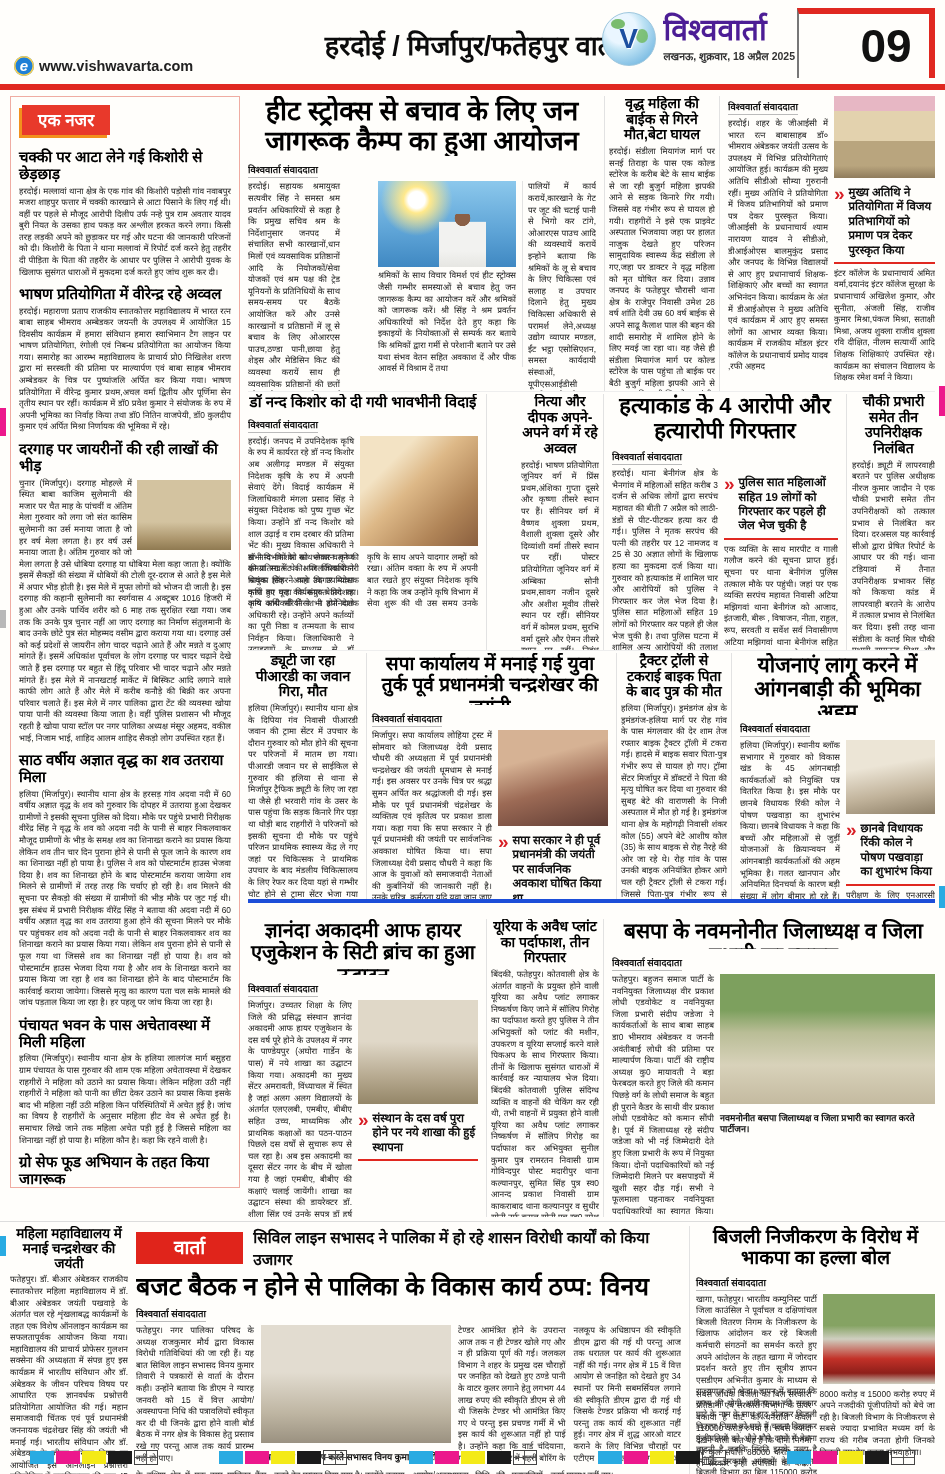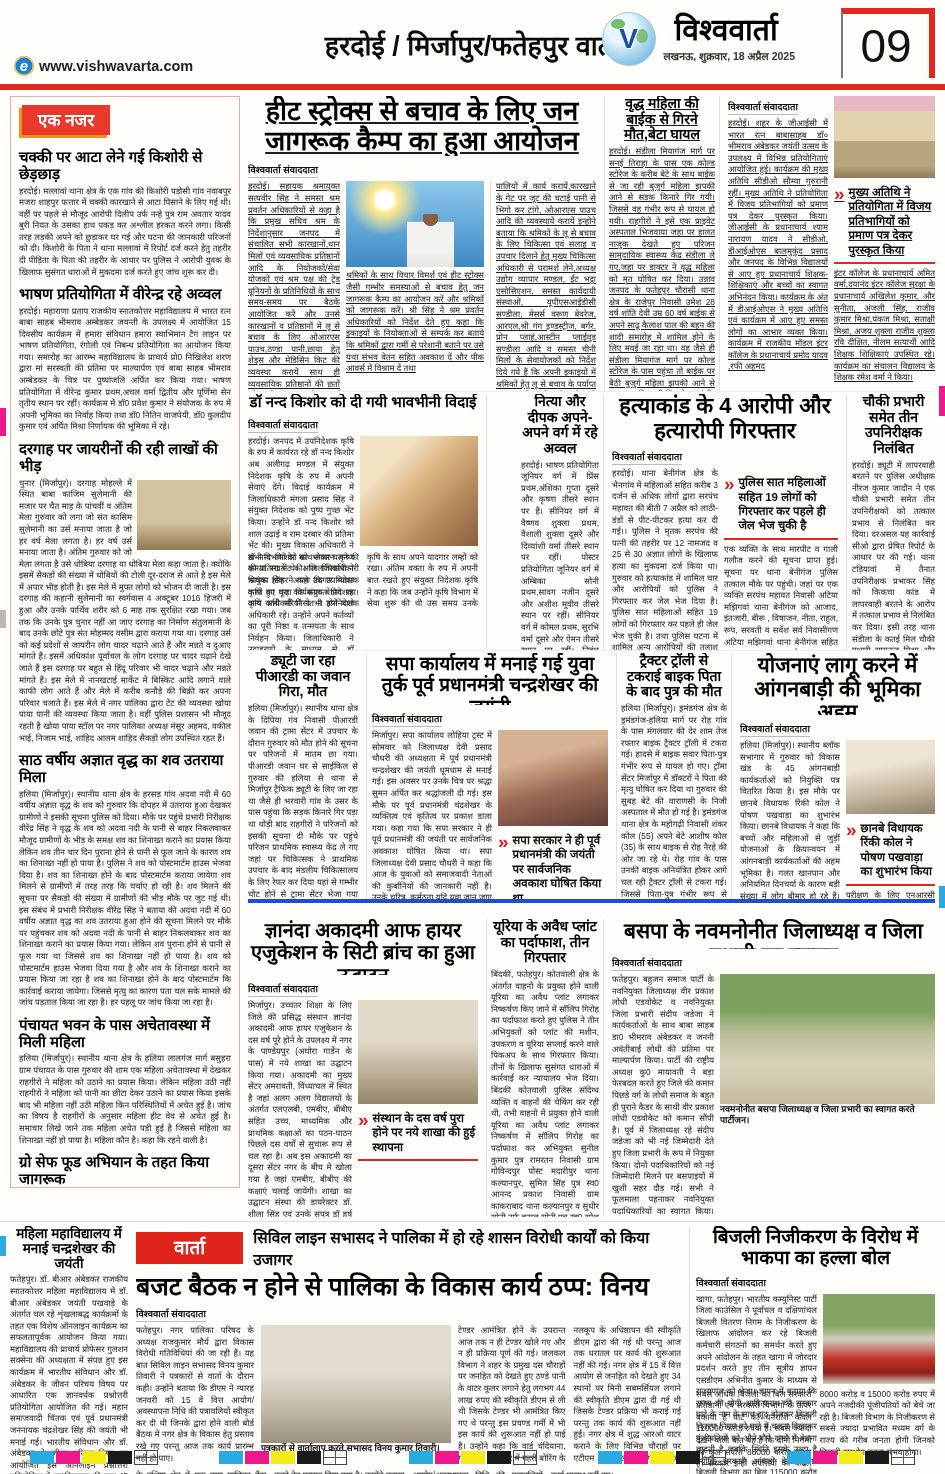--- a/index.html
+++ b/index.html
@@ -16,50 +16,50 @@
   .section-title{position:absolute;left:0;right:0;top:26px;margin:0;text-align:center;
                  font-size:27px;font-weight:bold;color:#0b0b0b;}
   .mast{position:absolute;right:150px;top:12px;display:flex;align-items:center;gap:8px;}
   .globe{width:52px;height:52px;border-radius:50%;
          background:radial-gradient(circle at 35% 30%,#eaf6ff 0 30%,#bfe3f4 45%,#8fc7e8 70%,#58a8d8 100%);
          position:relative;border:1px solid #9ec7de;}
   .globe i{position:absolute;left:8px;top:6px;width:14px;height:10px;border-radius:50%;background:#5cae4a;opacity:.8;}
   .globe em{position:absolute;right:7px;top:16px;width:12px;height:14px;border-radius:50%;background:#6db85a;opacity:.8;}
   .globe b{position:absolute;left:0;right:0;top:10px;text-align:center;font-size:28px;color:#1c4fa0;
            font-style:normal;text-shadow:1px 1px 0 #fff;}
-  .mast-title{font-size:30px;font-weight:bold;color:#000000;line-height:1;margin-left:11px;}
+  .mast-title{font-size:30px;font-weight:bold;color:#4c1d95;line-height:1;}
   .mast-date{font-size:10.5px;font-weight:bold;color:#333;margin-top:4px;}
   .pageno{position:absolute;right:10px;top:8px;width:86px;height:64px;border-top:6px solid #e02820;
-          border-right:6px solid #e02820;font-size:46px;font-weight:normal;text-align:center;line-height:64px;
-          color:#111;border-left:2px solid #777;}
+          border-right:6px solid #e02820;font-size:46px;font-weight:bold;text-align:center;line-height:64px;
+          color:#111;border-left:2px solid #777;padding-left:44px;}
   .redrule{height:6px;background:#e02820;margin:0 0 6px 0;}
   
   .content{display:flex;gap:8px;padding:0 10px;align-items:flex-start;}
   aside.ek{width:230px;min-width:230px;border:1px solid #efac a2;border:1px solid #efaca2;height:1092px;
            overflow:hidden;padding:6px 8px;box-sizing:border-box;background:#fffefb;}
   .ek-label{display:inline-block;background:#e8392b;color:#fff;font-size:17px;font-weight:bold;
             padding:3px 16px 4px;box-shadow:-3px 3px 0 0 #f2911d;margin:2px 0 6px 3px;}
   .ek h3{font-size:15px;font-weight:bold;margin:7px 0 3px;color:#000;line-height:1.15;}
   .bd{font-size:8.4px;line-height:1.38;text-align:justify;color:#222;}
   main{flex:1;min-width:0;}
   .row{display:flex;gap:8px;}
-  .r1{height:295px;text-decoration:underline;} .r2{height:256px;border-top:1px solid #eee;padding-top:2px;}
+  .r1{height:295px;} .r2{height:256px;border-top:1px solid #eee;padding-top:2px;}
   .r3{height:246px;border-top:1px solid #eee;padding-top:2px;} .r4{height:298px;border-top:4px solid #1d4ed8;padding-top:16px;}
   .art{box-sizing:border-box;overflow:hidden;height:100%;}
   .hl{font-weight:bold;color:#000;margin:0 0 3px;line-height:1.12;overflow:hidden;}
   .hl-xl{font-size:27px;text-align:center;}
   .hl-lg{font-size:22px;text-align:center;}
   .hl-md{font-size:20px;text-align:center;}
   .hl-sm{font-size:14px;text-align:center;}
   .byline{font-size:9.5px;font-weight:bold;color:#111;border-bottom:1px solid #bbb;display:inline-block;
           padding-bottom:1px;margin:1px 0 3px;}
   .cols2{column-count:2;column-gap:8px;}
   .cols4{column-count:4;column-gap:8px;}
   .ph{background:#ccc;position:relative;width:100%;}
-  .cap{font-size:9px;font-weight:bold;color:#111;margin-top:0;line-height:1.25;}
+  .cap{font-size:9px;font-weight:bold;color:#111;margin-top:9px;line-height:1.25;}
   .pq{display:flex;gap:4px;align-items:flex-start;border-bottom:2px solid #e02820;padding:3px 0 5px;margin:4px 0;}
   .pq .mk{color:#d81f26;font-size:19px;font-weight:bold;line-height:.9;}
   .pq .tx{font-size:11.5px;font-weight:bold;line-height:1.25;color:#101010;}
   .vsep{border-left:1px solid #e2e2e2;border-right:1px solid #e2e2e2;padding:0 4px;}
   .lsep{border-left:1px solid #e2e2e2;padding-left:5px;}
   
   .p-heat{background:radial-gradient(circle at 28% 22%,#ffffff 0 7%,#ffe98c 11%,rgba(255,255,255,0) 30%),
           linear-gradient(180deg,#8cc8ec 0%,#5da3d6 60%,#3f88c2 100%);}
   .p-heat s{position:absolute;right:22%;bottom:0;width:34%;height:62%;
             background:radial-gradient(circle at 50% 8%,#8a5f46 0 14%,rgba(0,0,0,0) 15%),
@@ -161,21 +161,21 @@
     </aside>
 
     <main>
 
       <div class="row r1">
         <article class="art" style="width:348px;min-width:348px;">
           <h2 class="hl hl-xl" style="max-height:92px;">हीट स्ट्रोक्स से बचाव के लिए जन जागरूक कैम्प का हुआ आयोजन</h2>
           <div class="byline">विश्ववार्ता संवाददाता</div>
           <div style="display:flex;gap:6px;height:186px;">
             <div class="bd" style="width:92px;min-width:92px;">हरदोई। सहायक श्रमायुक्त सत्यवीर सिंह ने समस्त श्रम प्रवर्तन अधिकारियों से कहा है कि प्रमुख सचिव श्रम के निर्देशानुसार जनपद में संचालित सभी कारखानों,धान मिलों एवं व्यवसायिक प्रतिष्ठानों आदि के नियोजकों/सेवा योजकों एवं श्रम पक्ष की ट्रेड यूनियनों के प्रतिनिधियों के साथ समय-समय पर बैठकें आयोजित करें और उनसे कारखानों व प्रतिष्ठानों में लू से बचाव के लिए ओआरएस पाउच,ठण्डा पानी,छाया हेतु शेड्स और मेडिसिन किट की व्यवस्था करायें साथ ही व्यवसायिक प्रतिष्ठानों की छतों को सफेद चूना की पुताई करवाएं ताकि सूर्य की किरणों का प्रभाव कम किये जाने पर</div>
-            <div style="width:138px;min-width:138px;">
+            <div style="width:138px;min-width:138px;margin-left:32px;">
               <div class="ph p-heat" style="height:86px;">
                   <s></s>
                 </div>
               <div class="bd" style="margin-top:3px;">श्रमिकों के साथ विचार विमर्श एवं हीट स्ट्रोक्स जैसी गम्भीर समस्याओं से बचाव हेतु जन जागरूक कैम्प का आयोजन करें और श्रमिकों को जागरूक करें। श्री सिंह ने श्रम प्रवर्तन अधिकारियों को निर्देश देते हुए कहा कि इकाइयों के नियोक्ताओं से सम्पर्क कर बताये कि श्रमिकों द्वारा गर्मी से परेशानी बताने पर उसे यथा संभव वेतन सहित अवकाश दें और पीक आवर्स में विश्राम दें तथा</div>
             </div>
             <div class="bd lsep" style="flex:1;">पालियों में कार्य करायें,कारखाने के गेट पर जूट की चटाई पानी से भिगो कर टांगे, ओआरएस पाउच आदि की व्यवस्थायें करायें इन्होने बताया कि श्रमिकों के लू से बचाव के लिए चिकित्सा एवं सलाह व उपचार दिलाने हेतु मुख्य चिकित्सा अधिकारी से परामर्श लेने,अध्यक्ष उद्योग व्यापार मण्डल, ईंट भट्ठा एसोसिएशन, समस्त कार्यदायी संस्थाओं, यूपीएसआईडीसी सण्डीला, मेसर्स वरूण बेवरेज, आरएल,श्री गंग इण्डस्ट्रीज, बर्गर, प्रोन प्लाहं,आस्टीन प्लाईवुड सण्डीला आदि व समस्त चीनी मिलों के सेवायोजकों को निर्देश दिये गये हैं कि अपनी इकाइयों में श्रमिकों हेतु लू से बचाव के पर्याप्त प्रबन्ध रखें ताकि हीट वेव से श्रमिकों का बचाव हो सके।</div>
           </div>
         </article>
 
         <article class="art vsep" style="width:116px;min-width:116px;">

